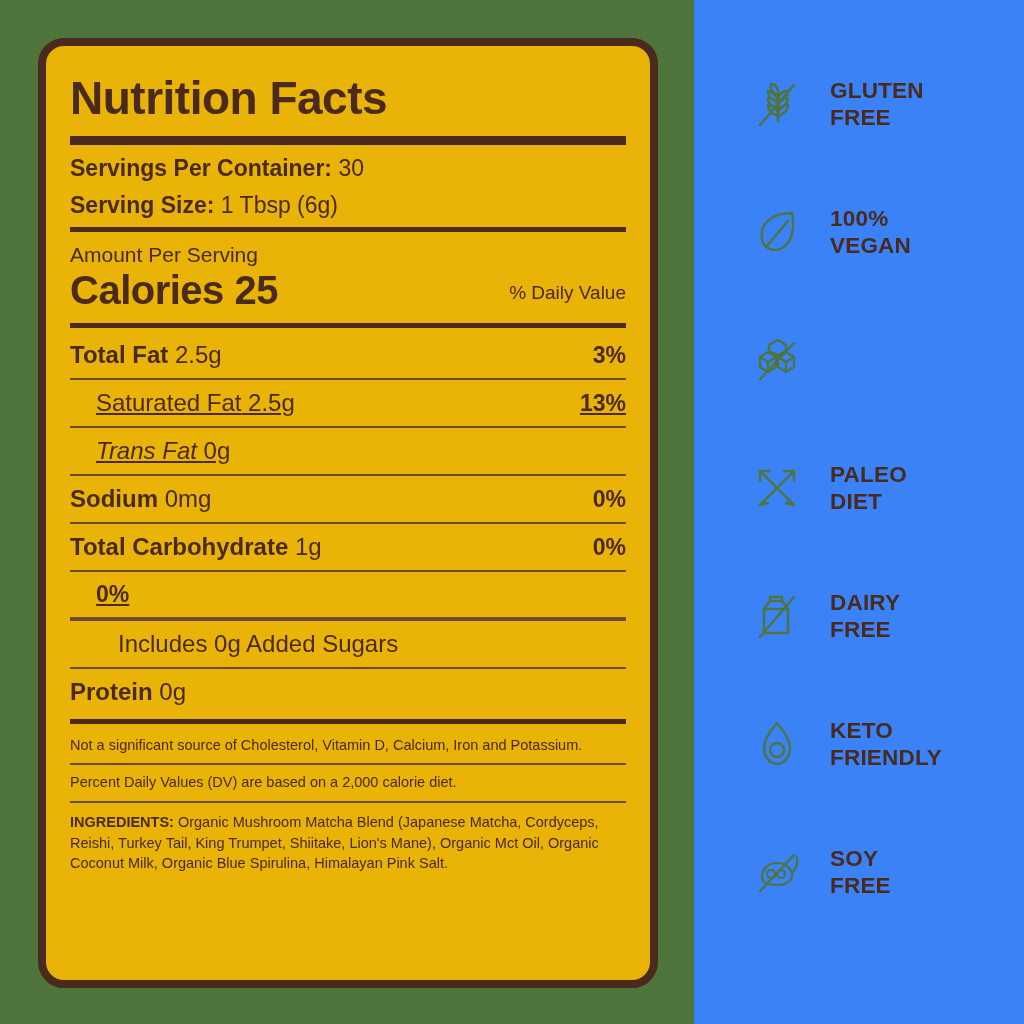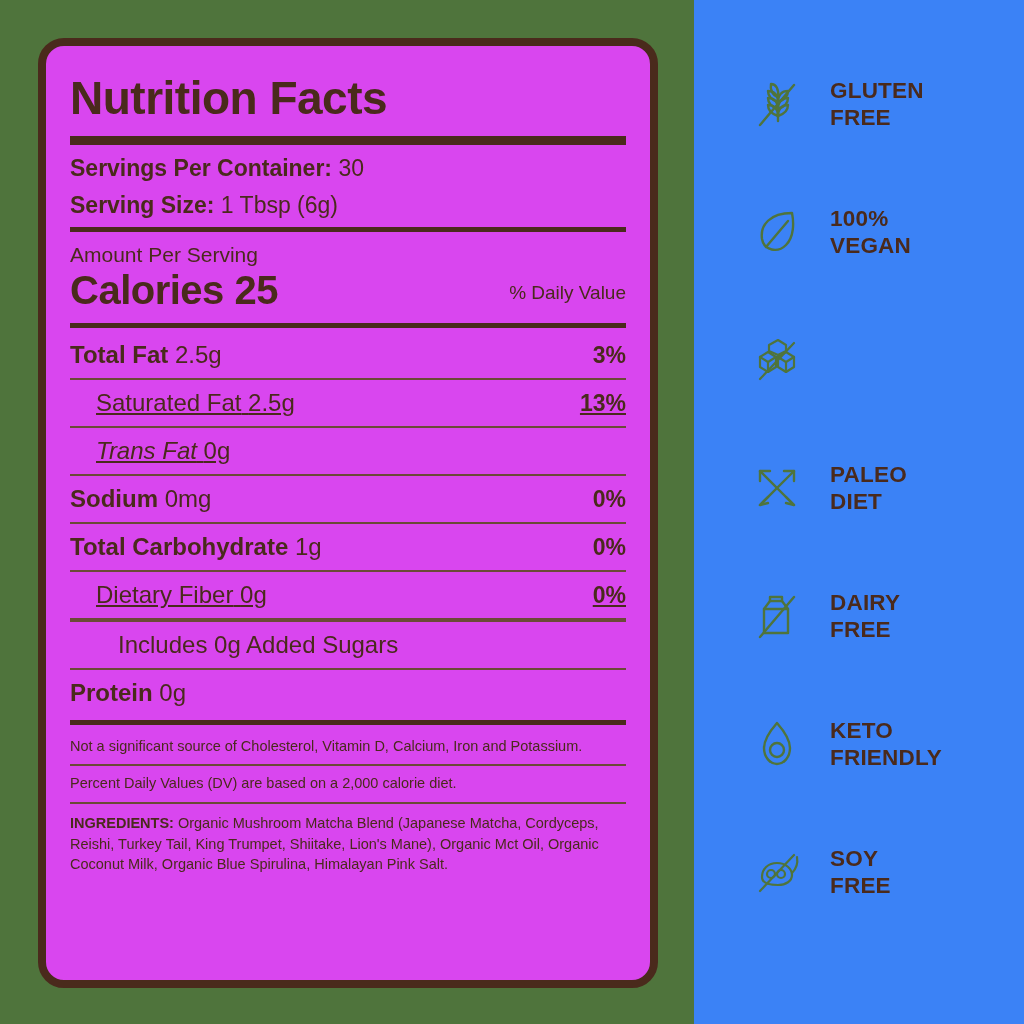--- a/index.html
+++ b/index.html
@@ -18,21 +18,21 @@
   .left-panel {
     width: 694px;
     height: 1024px;
     background: #4f743c;
     position: relative;
   }
   .label-card {
     position: absolute;
     left: 38px; top: 38px;
     width: 620px; height: 950px;
-    background: #d946ef;
+    background: #eab308;
     border: 8px solid #4a2a1c;
     border-radius: 26px;
     padding: 22px 24px 10px 24px;
   }
   .nf-title {
     font-size: 46px;
     font-weight: bold;
     color: #4a2a1c;
     letter-spacing: -0.5px;
     line-height: 1.05;
@@ -207,24 +207,20 @@
       <div class="nutrient-row">
         <div class="nm">
           <b>Total Carbohydrate</b>
           <span>1g</span>
         </div>
         <div class="pct">0%</div>
       </div>
       <div class="rule-thin"></div>
 
       <div class="nutrient-row indent-1">
-        <div class="nm">
-          <span>Dietary Fiber</span>
-          <span>0g</span>
-        </div>
         <div class="pct">0%</div>
       </div>
       <div class="rule-thin"></div>
 
       <div class="rule-thin"></div>
 
       <div class="nutrient-row indent-2">
         <div class="nm">
           <span>Includes 0g Added Sugars</span>
         </div>

